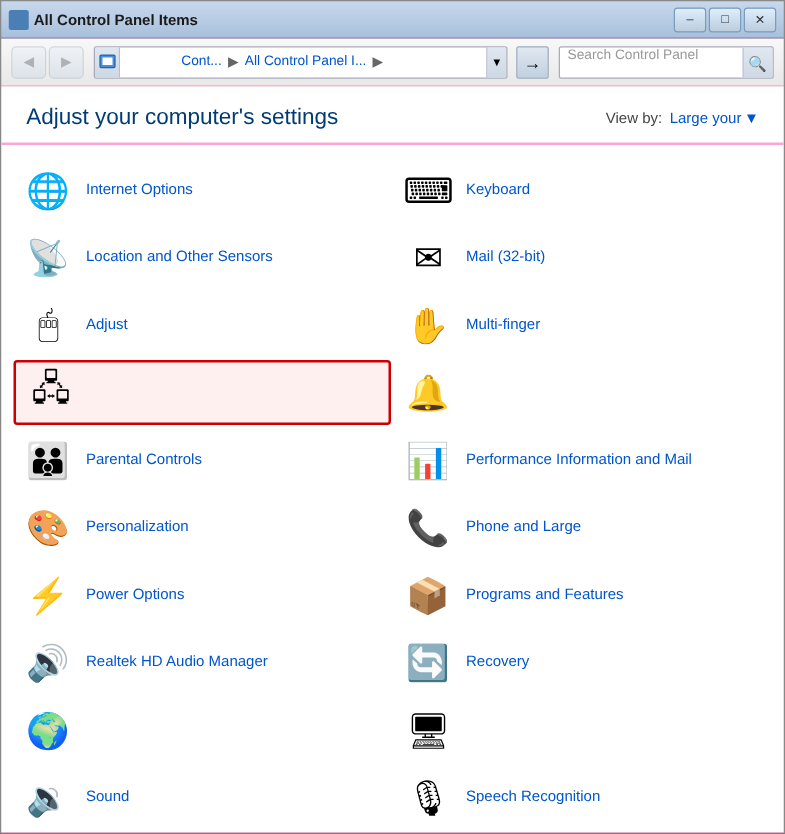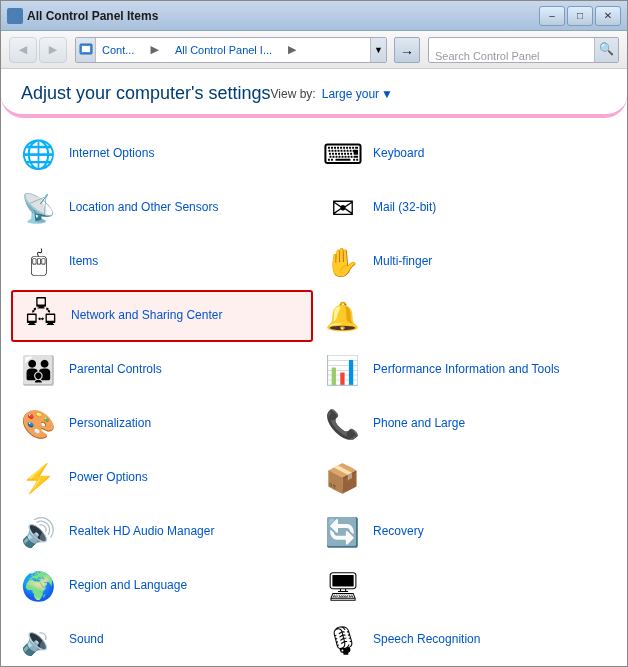--- a/index.html
+++ b/index.html
@@ -127,22 +127,23 @@
       justify-content: center;
       font-size: 10px;
     }
 
     .address-text {
       flex: 1;
       padding: 0 6px;
       font-size: 11px;
       color: #333;
       display: flex;
-      align-items: center;
-      gap: 16px;
+      align-items: flex-start;
+      gap: 5px;
+      margin-left: 43px;
     }
 
     .address-crumb {
       color: #0055cc;
       font-size: 11px;
     }
 
     .address-sep {
       color: #666;
     }
@@ -168,27 +169,27 @@
       display: flex;
       align-items: center;
       justify-content: center;
       font-size: 14px;
       cursor: pointer;
       margin-left: 3px;
     }
 
     .search-container {
       display: flex;
-      align-items: flex-end;
+      align-items: flex-start;
       height: 26px;
       border: 1px solid #aab;
       background: white;
       border-radius: 2px;
       overflow: hidden;
-      width: 191px;
+      width: 172px;
       margin-left: 4px;
     }
 
     .search-input-text {
       flex: 1;
       padding: 0 6px;
       font-size: 11px;
       color: #999;
     }
 
@@ -211,22 +212,22 @@
       background: white;
       overflow: hidden;
       display: flex;
       flex-direction: column;
     }
 
     .content-header {
       padding: 14px 20px 10px 20px;
       display: flex;
       align-items: center;
-      border-bottom: 4px solid #f9a8d4;
-      border-radius: 22px;
+      justify-content: space-between;
+      border-bottom: 2px solid #f9a8d4;
     }
 
     .content-title {
       font-size: 18px;
       font-weight: 300;
       color: #003c74;
     }
 
     .view-by {
       display: flex;
@@ -378,67 +379,66 @@
           <div class="control-item">
             <div class="item-icon">📡</div>
             <div class="item-label">Location and Other Sensors</div>
           </div>
           <div class="control-item">
             <div class="item-icon">✉</div>
             <div class="item-label">Mail (32-bit)</div>
           </div>
           <div class="control-item">
             <div class="item-icon">🖱</div>
-            <div class="item-label">Items</div>
+            <div class="item-label">Adjust</div>
           </div>
           <div class="control-item">
             <div class="item-icon">✋</div>
             <div class="item-label">Multi-finger</div>
           </div>
           <div class="control-item highlighted">
             <div class="item-icon">🖧</div>
-            <div class="item-label">Network and Sharing Center</div>
           </div>
           <div class="control-item">
             <div class="item-icon">🔔</div>
           </div>
           <div class="control-item">
             <div class="item-icon">👪</div>
             <div class="item-label">Parental Controls</div>
           </div>
           <div class="control-item">
             <div class="item-icon">📊</div>
-            <div class="item-label">Performance Information and Tools</div>
+            <div class="item-label">Performance Information and Mail</div>
           </div>
           <div class="control-item">
             <div class="item-icon">🎨</div>
             <div class="item-label">Personalization</div>
           </div>
           <div class="control-item">
             <div class="item-icon">📞</div>
             <div class="item-label">Phone and Large</div>
           </div>
           <div class="control-item">
             <div class="item-icon">⚡</div>
             <div class="item-label">Power Options</div>
           </div>
           <div class="control-item">
             <div class="item-icon">📦</div>
+            <div class="item-label">Programs and Features</div>
           </div>
           <div class="control-item">
             <div class="item-icon">🔊</div>
             <div class="item-label">Realtek HD Audio Manager</div>
           </div>
           <div class="control-item">
             <div class="item-icon">🔄</div>
             <div class="item-label">Recovery</div>
           </div>
           <div class="control-item">
             <div class="item-icon">🌍</div>
-            <div class="item-label">Region and Language</div>
           </div>
           <div class="control-item">
             <div class="item-icon">🖥</div>
           </div>
           <div class="control-item">
             <div class="item-icon">🔉</div>
             <div class="item-label">Sound</div>
           </div>
           <div class="control-item">
             <div class="item-icon">🎙</div>

